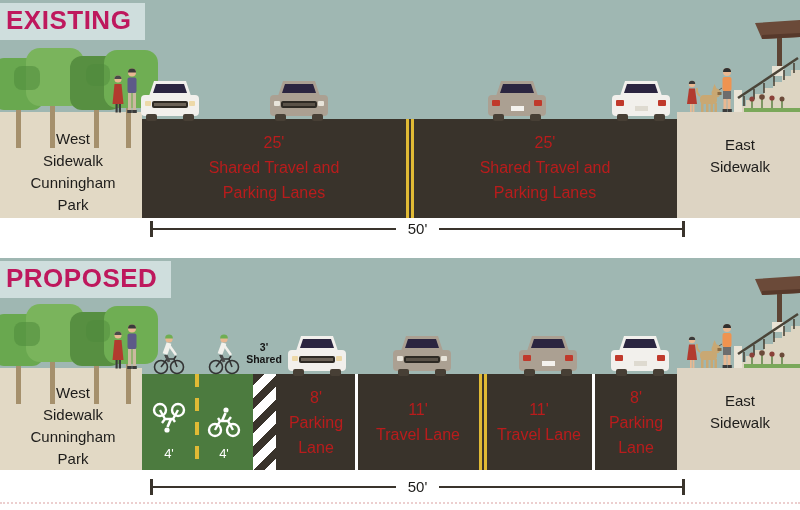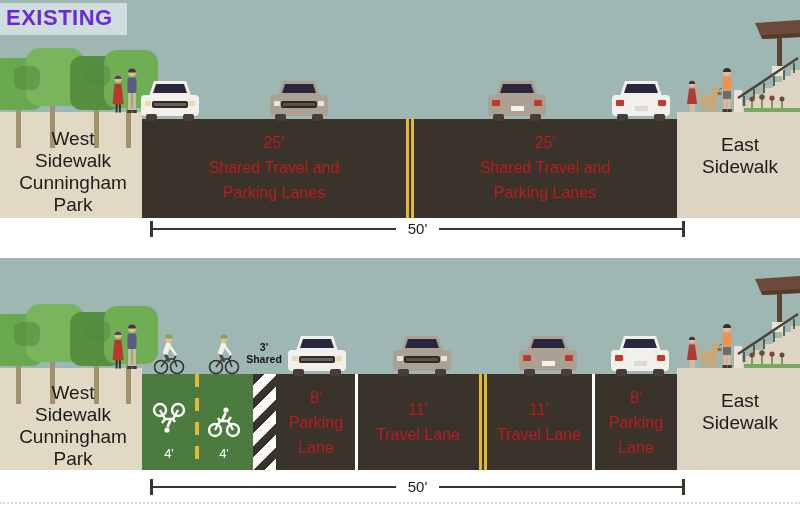--- a/index.html
+++ b/index.html
@@ -3,41 +3,41 @@
 <meta charset="utf-8">
 <style>
   html,body{margin:0;padding:0;background:#fff;}
   .stage{
     position:relative;width:800px;height:510px;overflow:hidden;background:#fff;
     font-family:"Liberation Sans",sans-serif;
   }
   .sky{position:absolute;left:0;width:800px;background:var(--sky,#9fb7b2);}
   .titlebox{
     position:absolute;left:0;background:var(--header_box,#cfdedd);
-    padding:2px 14px 4px 6px;font-weight:bold;font-size:22px;letter-spacing:.5px;
-    color:#6d28d9;z-index:5;
+    padding:2px 14px 4px 6px;font-weight:bold;font-size:26px;letter-spacing:.5px;
+    color:#be185d;z-index:5;
   }
   .ground{position:absolute;}
   .sw-west{background:var(--sidewalk_west,#e2d9c5);}
   .sw-east{background:var(--sidewalk_east,#ddd4c3);}
   .road{background:var(--road,#39332b);}
   .greenlane{background:var(--bike_lane_green,#4c7b3f);}
   .dashline{
     background:repeating-linear-gradient(180deg,var(--lane_yellow,#e0ba35) 0 13px,transparent 13px 24px);
   }
   .dblyellow{
     background:linear-gradient(90deg,var(--lane_yellow,#e0ba35) 0 3px,var(--road,#39332b) 3px 5px,var(--lane_yellow,#e0ba35) 5px 8px);
   }
   .whiteline{background:#fff;}
   .bufferzone{
     background:repeating-linear-gradient(135deg,var(--road,#39332b) 0 8px,#ffffff 8px 17px);
   }
   .clabel{position:absolute;transform:translateX(-50%);text-align:center;z-index:4;}
   .roadtext{color:#b91c1c;font-size:16px;line-height:25px;}
-  .sidetext{color:#1d1c1a;font-size:19px;line-height:22px;}
+  .sidetext{color:#1d1c1a;font-size:15px;line-height:22px;}
   .bufftext{color:#141414;font-size:10.5px;font-weight:bold;line-height:12px;z-index:6;}
   .fttext{color:#ffffff;font-size:13px;z-index:6;}
   .measure{
     position:absolute;left:142px;width:535px;height:16px;display:flex;align-items:center;z-index:4;padding-left:8px;
   }
   .measure .tick{width:3px;height:16px;background:var(--measure,#3a342c);}
   .measure .mline{flex:1;height:2.5px;background:var(--measure,#3a342c);}
   .measure .mlabel{margin:0 12px;font-size:15px;color:#1d1c1a;line-height:16px;}
   .scene{position:absolute;left:0;top:0;z-index:3;pointer-events:none;}
   .pagedots{position:absolute;left:0;right:0;top:502px;border-top:2px dotted #eccfcf;z-index:1;}
@@ -85,20 +85,23 @@
   <div class="measure" style="top:221px;">
     <div class="tick"></div>
     <div class="mline"></div>
     <div class="mlabel">50'</div>
     <div class="mline"></div>
     <div class="tick"></div>
   </div>
 
   <div class="sky" style="top:258px;height:212px;"></div>
 
+  <div class="titlebox" style="top:261px;">
+    <span>PROPOSED</span>
+  </div>
 
   <div class="ground sw-west" style="left:0;top:368px;width:142px;height:102px;"></div>
   <div class="ground road" style="left:142px;top:374px;width:535px;height:96px;"></div>
   <div class="ground greenlane" style="left:142px;top:374px;width:111px;height:96px;position:absolute;"></div>
   <div class="ground dashline" style="left:195px;top:374px;width:4px;height:96px;position:absolute;"></div>
   <div class="ground bufferzone" style="left:253px;top:374px;width:23px;height:96px;position:absolute;"></div>
   <div class="ground whiteline" style="left:355px;top:374px;width:3px;height:96px;position:absolute;"></div>
   <div class="ground dblyellow" style="left:479px;top:374px;width:8px;height:96px;position:absolute;"></div>
   <div class="ground whiteline" style="left:592px;top:374px;width:3px;height:96px;position:absolute;"></div>
   <div class="ground sw-east" style="left:677px;top:368px;width:123px;height:102px;"></div>

